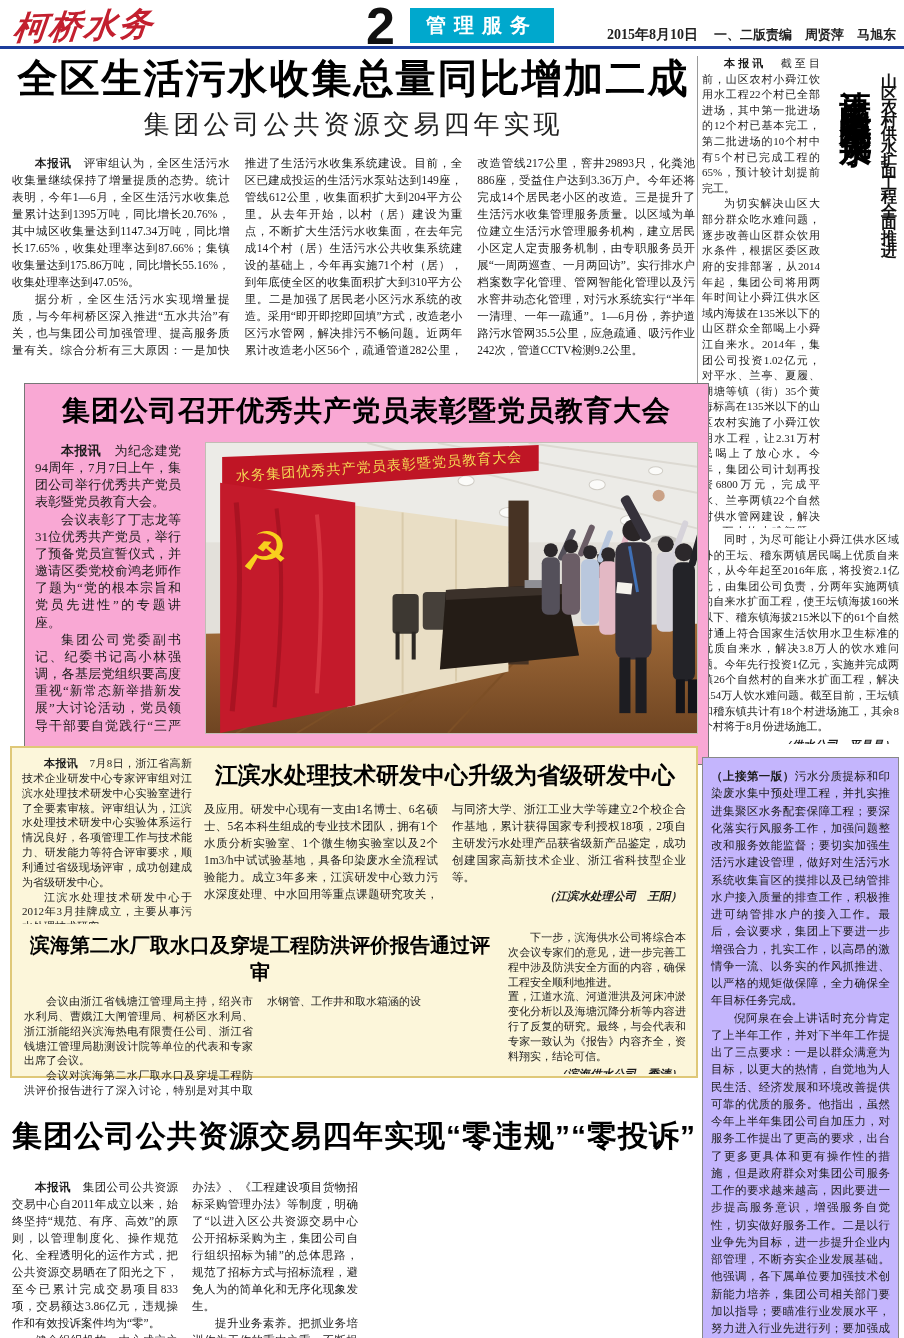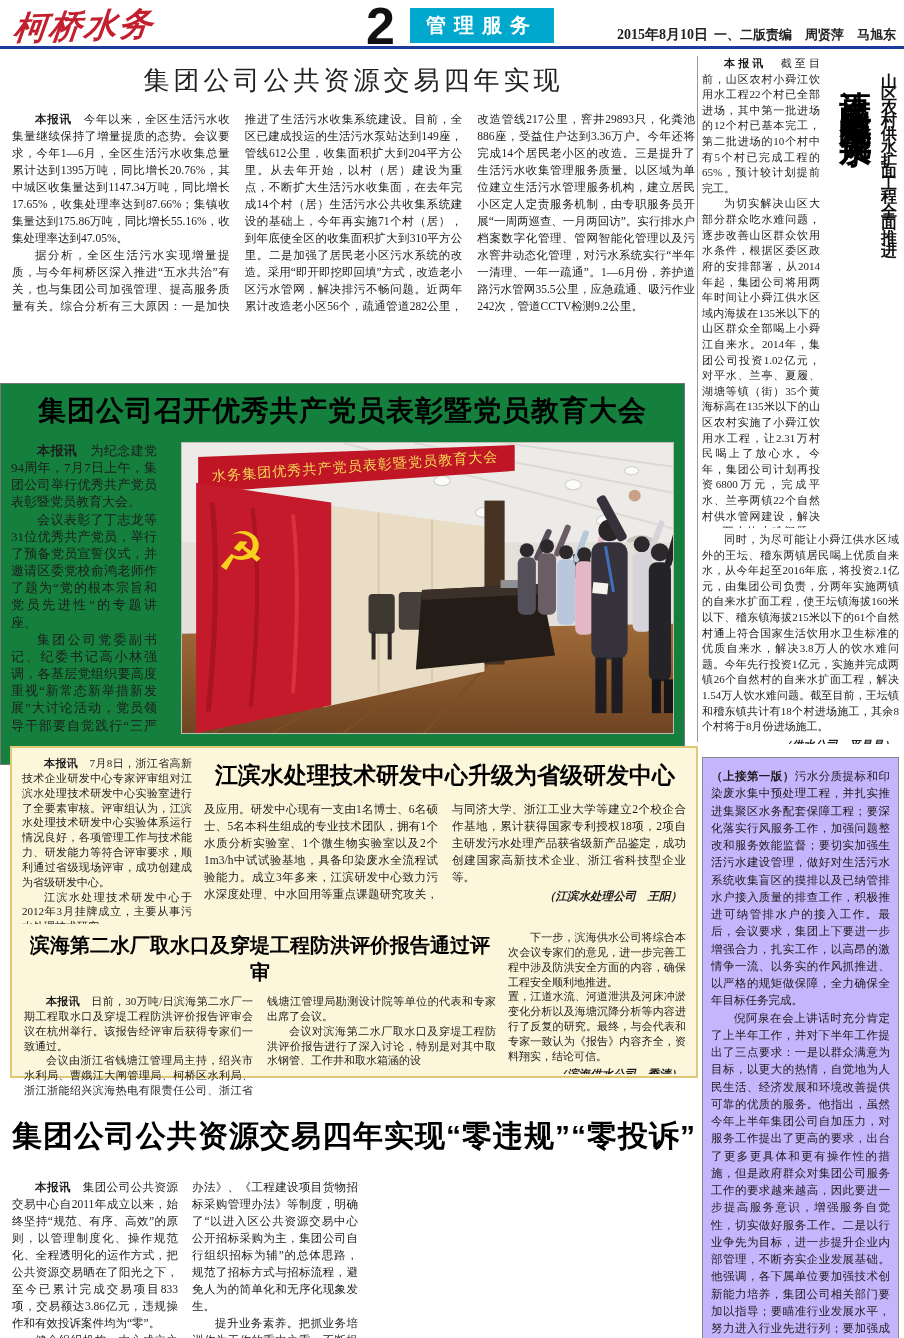--- a/index.html
+++ b/index.html
@@ -6,21 +6,21 @@
   html,body { width:904px; height:1338px; background:#f7f6f2; }
   body { position:relative; overflow:hidden; font-family:"Liberation Serif","DejaVu Serif",serif; color:#1c1c1c; }
   .page { position:absolute; inset:0; background:#ffffff; }
   .abs { position:absolute; }
 
   
   .masthead { left:14px; top:4px; font-family:"DejaVu Serif","Liberation Serif",serif; font-style:italic; font-weight:bold; font-size:33px; color:#c3202f; transform:skewX(-8deg) rotate(-2deg); letter-spacing:2px; }
   .pageno { left:366px; top:-4px; font-family:"Liberation Sans","DejaVu Sans",sans-serif; font-weight:900; font-size:52px; color:#111; }
   .section-badge { left:410px; top:8px; background:#00a8cd; color:#fff; font-family:"Liberation Sans","DejaVu Sans",sans-serif; font-weight:bold; font-size:20px; padding:4px 16px; letter-spacing:8px; }
   .dateline { right:8px; top:26px; font-size:13px; text-align:right; font-weight:bold; color:#222; }
-  .dateline .d { font-size:14px; margin-right:6px; }
+  .dateline .d { font-size:14px; margin-right:16px; }
   .header-rule { left:0; top:46px; width:904px; height:3px; background:#1c3d9c; }
   .v-divider { left:697px; top:56px; width:1px; height:686px; background:#9a9a9a; }
 
   
   p.b { font-size:11.5px; line-height:1.48; text-align:justify; text-indent:2em; }
   p.ni { text-indent:0; }
   .lead { font-weight:bold; font-family:"Liberation Sans","DejaVu Sans",sans-serif; }
   p.by { font-size:11.5px; text-align:right; font-weight:bold; font-style:italic; padding-right:4px; margin-top:3px; }
 
   
@@ -32,21 +32,21 @@
   
   .supply { left:702px; top:56px; width:197px; height:688px; overflow:hidden; }
   .supply .row { display:flex; height:472px; overflow:hidden; }
   .supply .narrow { flex:1; overflow:hidden; }
   .supply .narrow p.b, .supply .wide p.b { font-size:11px; line-height:1.42; }
   .v-hl { writing-mode:vertical-rl; font-family:"Liberation Sans","DejaVu Sans",sans-serif; font-weight:900; font-size:32px; letter-spacing:4px; line-height:1; width:46px; margin:10px 3px 0 6px; color:#000; }
   .v-kicker { writing-mode:vertical-rl; font-family:"Liberation Sans","DejaVu Sans",sans-serif; font-weight:600; font-size:16px; letter-spacing:13px; width:24px; margin-top:4px; color:#111; }
   .supply .wide { margin-top:4px; }
 
   
-  .party { left:0; top:383px; width:685px; height:382px; border:1px solid #777; background:#15803d; padding:8px 10px; }
+  .party { left:24px; top:383px; width:685px; height:382px; border:1px solid #777; background:#f9a8d4; padding:8px 10px; }
   .party .hl { text-align:center; font-family:"Liberation Sans","DejaVu Sans",sans-serif; font-weight:900; font-size:28px; letter-spacing:1px; color:#000; }
   .party .content { display:flex; margin-top:12px; height:293px; }
   .party .lcol { width:146px; margin-right:24px; overflow:hidden; }
   .party .lcol p.b { font-size:13px; line-height:1.32; }
   .photo { flex:1; height:292px; border:1px solid #c2bdb4; background:#ddd; }
   .photo svg { display:block; width:100%; height:100%; }
 
   
   .panel { left:10px; top:746px; width:688px; height:332px; background:#fcf6da; border:2px solid #dfc878; }
   .rnd { position:absolute; top:8px; left:10px; right:10px; height:168px; display:flex; }
@@ -82,23 +82,24 @@
   <div class="abs masthead">柯桥水务</div>
   <div class="abs pageno">2</div>
   <div class="abs section-badge">管理服务</div>
   <div class="abs dateline">
     <span class="d">2015年8月10日</span><span>一、二版责编　周贤萍　马旭东</span>
   </div>
   <div class="abs header-rule"></div>
   <div class="abs v-divider"></div>
 
   <div class="abs art1">
+    <div class="hl">全区生活污水收集总量同比增加二成</div>
     <div class="sub">集团公司公共资源交易四年实现</div>
     <div class="cols">
-      <p class="b"><span class="lead">本报讯</span><span>　今年以来，全区生活污水收集量继续保持了增量提质的态势。会议要求，今年1—6月，全区生活污水收集总量累计达到1395万吨，同比增长20.76%，其中城区收集量达到1147.34万吨，同比增长17.65%，收集处理率达到87.66%；集镇收集量达到175.86万吨，同比增长55.16%，收集处理率达到47.05%。</span></p>
+      <p class="b"><span class="lead">本报讯</span><span>　评审组认为，全区生活污水收集量继续保持了增量提质的态势。统计表明，今年1—6月，全区生活污水收集总量累计达到1395万吨，同比增长20.76%，其中城区收集量达到1147.34万吨，同比增长17.65%，收集处理率达到87.66%；集镇收集量达到175.86万吨，同比增长55.16%，收集处理率达到47.05%。</span></p>
       <p class="b">据分析，全区生活污水实现增量提质，与今年柯桥区深入推进“五水共治”有关，也与集团公司加强管理、提高服务质量有关。综合分析有三大原因：一是加快推进了生活污水收集系统建设。目前，全区已建成投运的生活污水泵站达到149座，管线612公里，收集面积扩大到204平方公里。从去年开始，以村（居）建设为重点，不断扩大生活污水收集面，在去年完成14个村（居）生活污水公共收集系统建设的基础上，今年再实施71个村（居），到年底使全区的收集面积扩大到310平方公里。二是加强了居民老小区污水系统的改造。采用“即开即挖即回填”方式，改造老小区污水管网，解决排污不畅问题。近两年累计改造老小区56个，疏通管道282公里，改造管线217公里，窨井29893只，化粪池886座，受益住户达到3.36万户。今年还将完成14个居民老小区的改造。三是提升了生活污水收集管理服务质量。以区域为单位建立生活污水管理服务机构，建立居民小区定人定责服务机制，由专职服务员开展“一周两巡查、一月两回访”。实行排水户档案数字化管理、管网智能化管理以及污水窨井动态化管理，对污水系统实行“半年一清理、一年一疏通”。1—6月份，养护道路污水管网35.5公里，应急疏通、吸污作业242次，管道CCTV检测9.2公里。</p>
 
     </div>
   </div>
 
   <div class="abs supply">
     <div class="row">
       <div class="narrow">
         <p class="b"><span class="lead">本报讯</span><span>　截至目前，山区农村小舜江饮用水工程22个村已全部进场，其中第一批进场的12个村已基本完工，第二批进场的10个村中有5个村已完成工程的65%，预计较计划提前完工。</span></p>
         <p class="b">为切实解决山区大部分群众吃水难问题，逐步改善山区群众饮用水条件，根据区委区政府的安排部署，从2014年起，集团公司将用两年时间让小舜江供水区域内海拔在135米以下的山区群众全部喝上小舜江自来水。2014年，集团公司投资1.02亿元，对平水、兰亭、夏履、湖塘等镇（街）35个黄海标高在135米以下的山区农村实施了小舜江饮用水工程，让2.31万村民喝上了放心水。今年，集团公司计划再投资6800万元，完成平水、兰亭两镇22个自然村供水管网建设，解决1.27万人饮水难问题，使小舜江供水区域供水普及率达到98%。</p>
@@ -227,21 +228,20 @@
           <p class="b ni">及应用。研发中心现有一支由1名博士、6名硕士、5名本科生组成的专业技术团队，拥有1个水质分析实验室、1个微生物实验室以及2个1m3/h中试试验基地，具备印染废水全流程试验能力。成立3年多来，江滨研发中心致力污水深度处理、中水回用等重点课题研究攻关，与同济大学、浙江工业大学等建立2个校企合作基地，累计获得国家专利授权18项，2项自主研发污水处理产品获省级新产品鉴定，成功创建国家高新技术企业、浙江省科技型企业等。</p>
           <p class="by">（江滨水处理公司　王阳）</p>
         </div>
       </div>
     </div>
 
     <div class="flood">
       <div class="lzone">
         <div class="hl">滨海第二水厂取水口及穿堤工程防洪评价报告通过评审</div>
         <div class="cols">
-          <p class="b"><span class="lead">本报讯</span><span>　日前，30万吨/日滨海第二水厂一期工程取水口及穿堤工程防洪评价报告评审会议在杭州举行。该报告经评审后获得专家们一致通过。</span></p>
           <p class="b">会议由浙江省钱塘江管理局主持，绍兴市水利局、曹娥江大闸管理局、柯桥区水利局、浙江浙能绍兴滨海热电有限责任公司、浙江省钱塘江管理局勘测设计院等单位的代表和专家出席了会议。</p>
           <p class="b">会议对滨海第二水厂取水口及穿堤工程防洪评价报告进行了深入讨论，特别是对其中取水钢管、工作井和取水箱涵的设</p>
         </div>
       </div>
       <div class="rcol">
         <p class="b">下一步，滨海供水公司将综合本次会议专家们的意见，进一步完善工程中涉及防洪安全方面的内容，确保工程安全顺利地推进。</p>
         <p class="b ni">置，江道水流、河道泄洪及河床冲淤变化分析以及海塘沉降分析等内容进行了反复的研究。最终，与会代表和专家一致认为《报告》内容齐全，资料翔实，结论可信。</p>
         <p class="by">（滨海供水公司　季清）</p>
       </div>
     </div>

